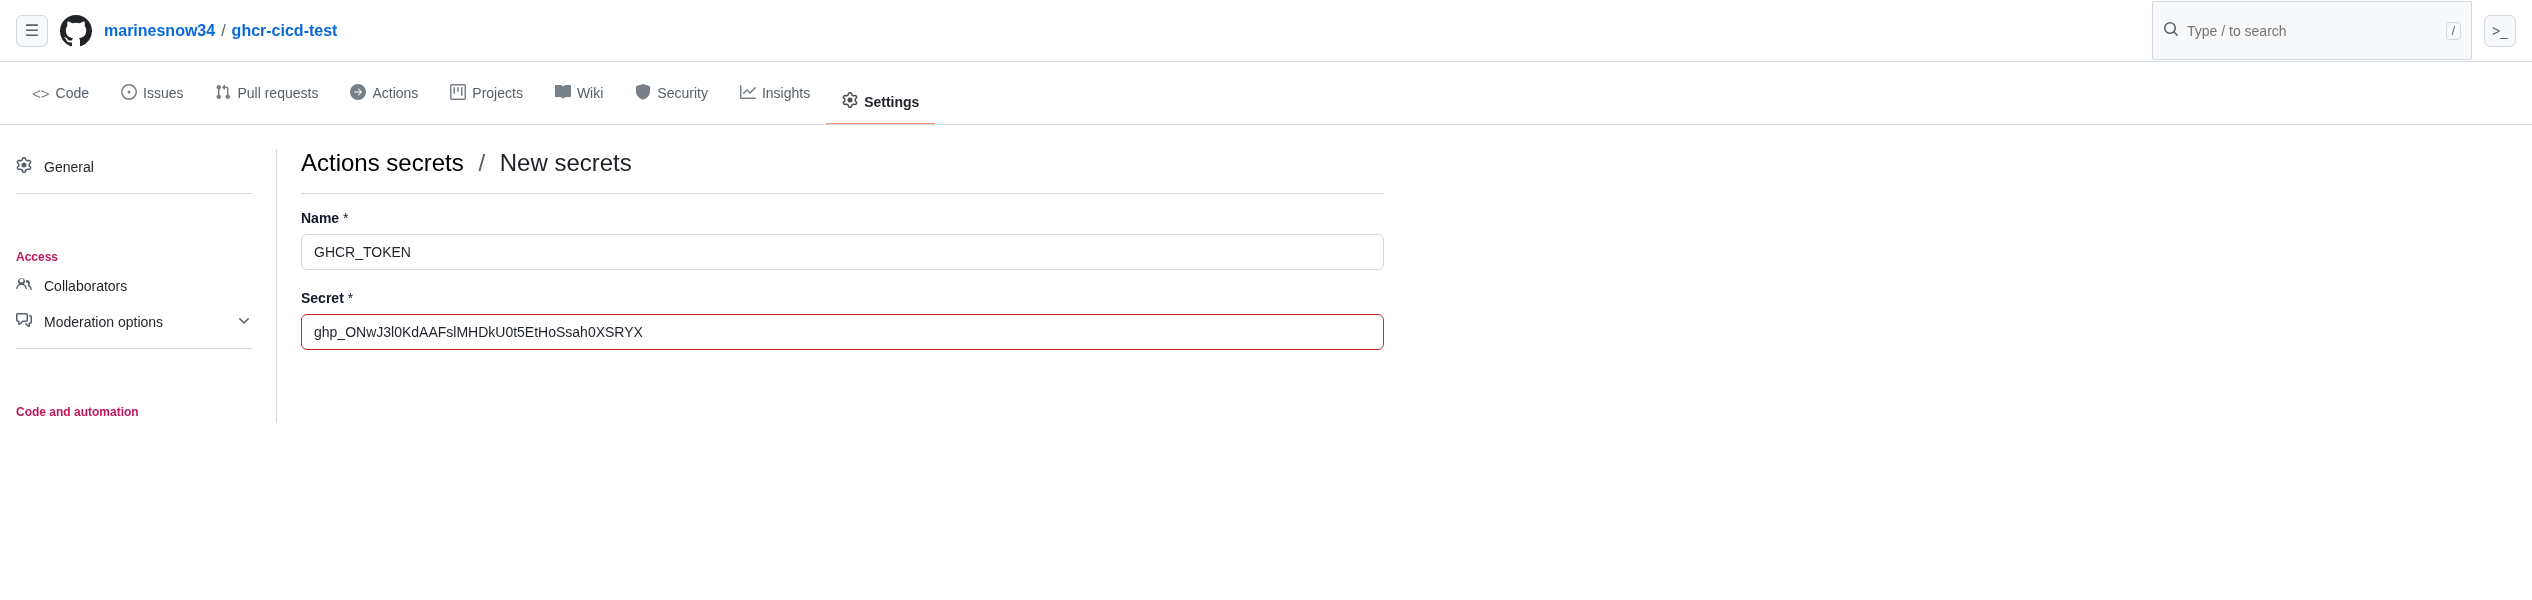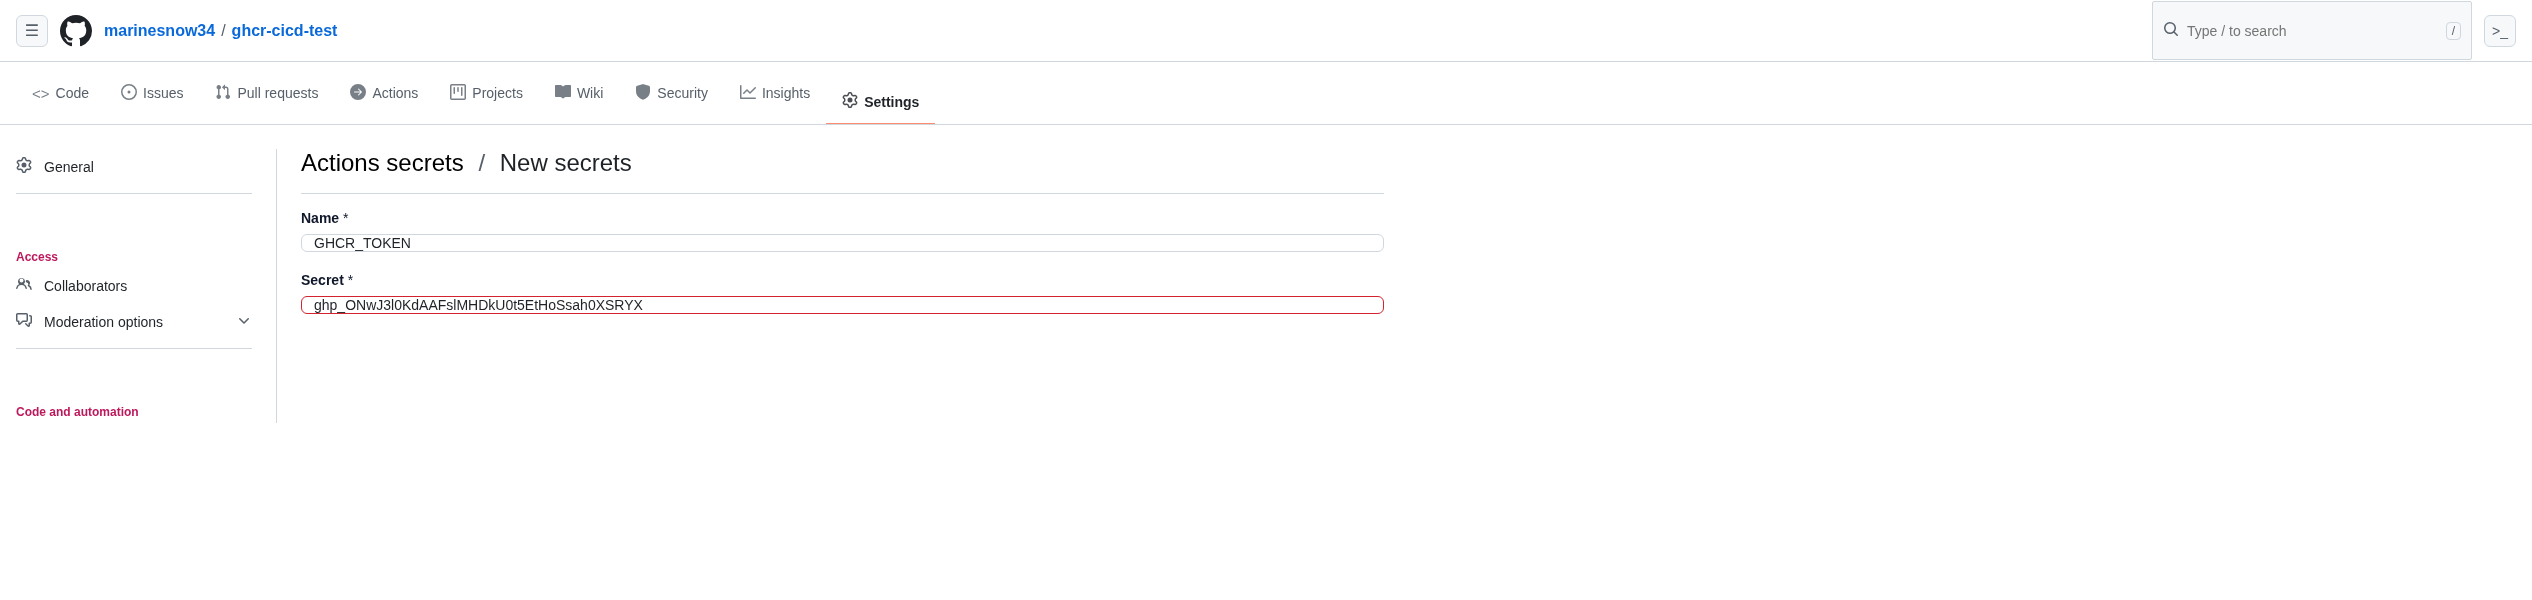--- a/index.html
+++ b/index.html
@@ -223,21 +223,21 @@
       font-size: 14px;
       font-weight: 600;
       color: #0f172a;
       margin-bottom: 8px;
     }
     .form-label .required {
       font-weight: 400;
     }
     .form-input {
       width: 100%;
-      padding: 0 12px;
+      padding: 9px 12px;
       font-size: 14px;
       border: 1px solid #d0d7de;
       border-radius: 6px;
       outline: none;
       color: #1f2328;
       background: #ffffff;
     }
     .form-input.with-error {
       border-color: #d1242f;
     }

